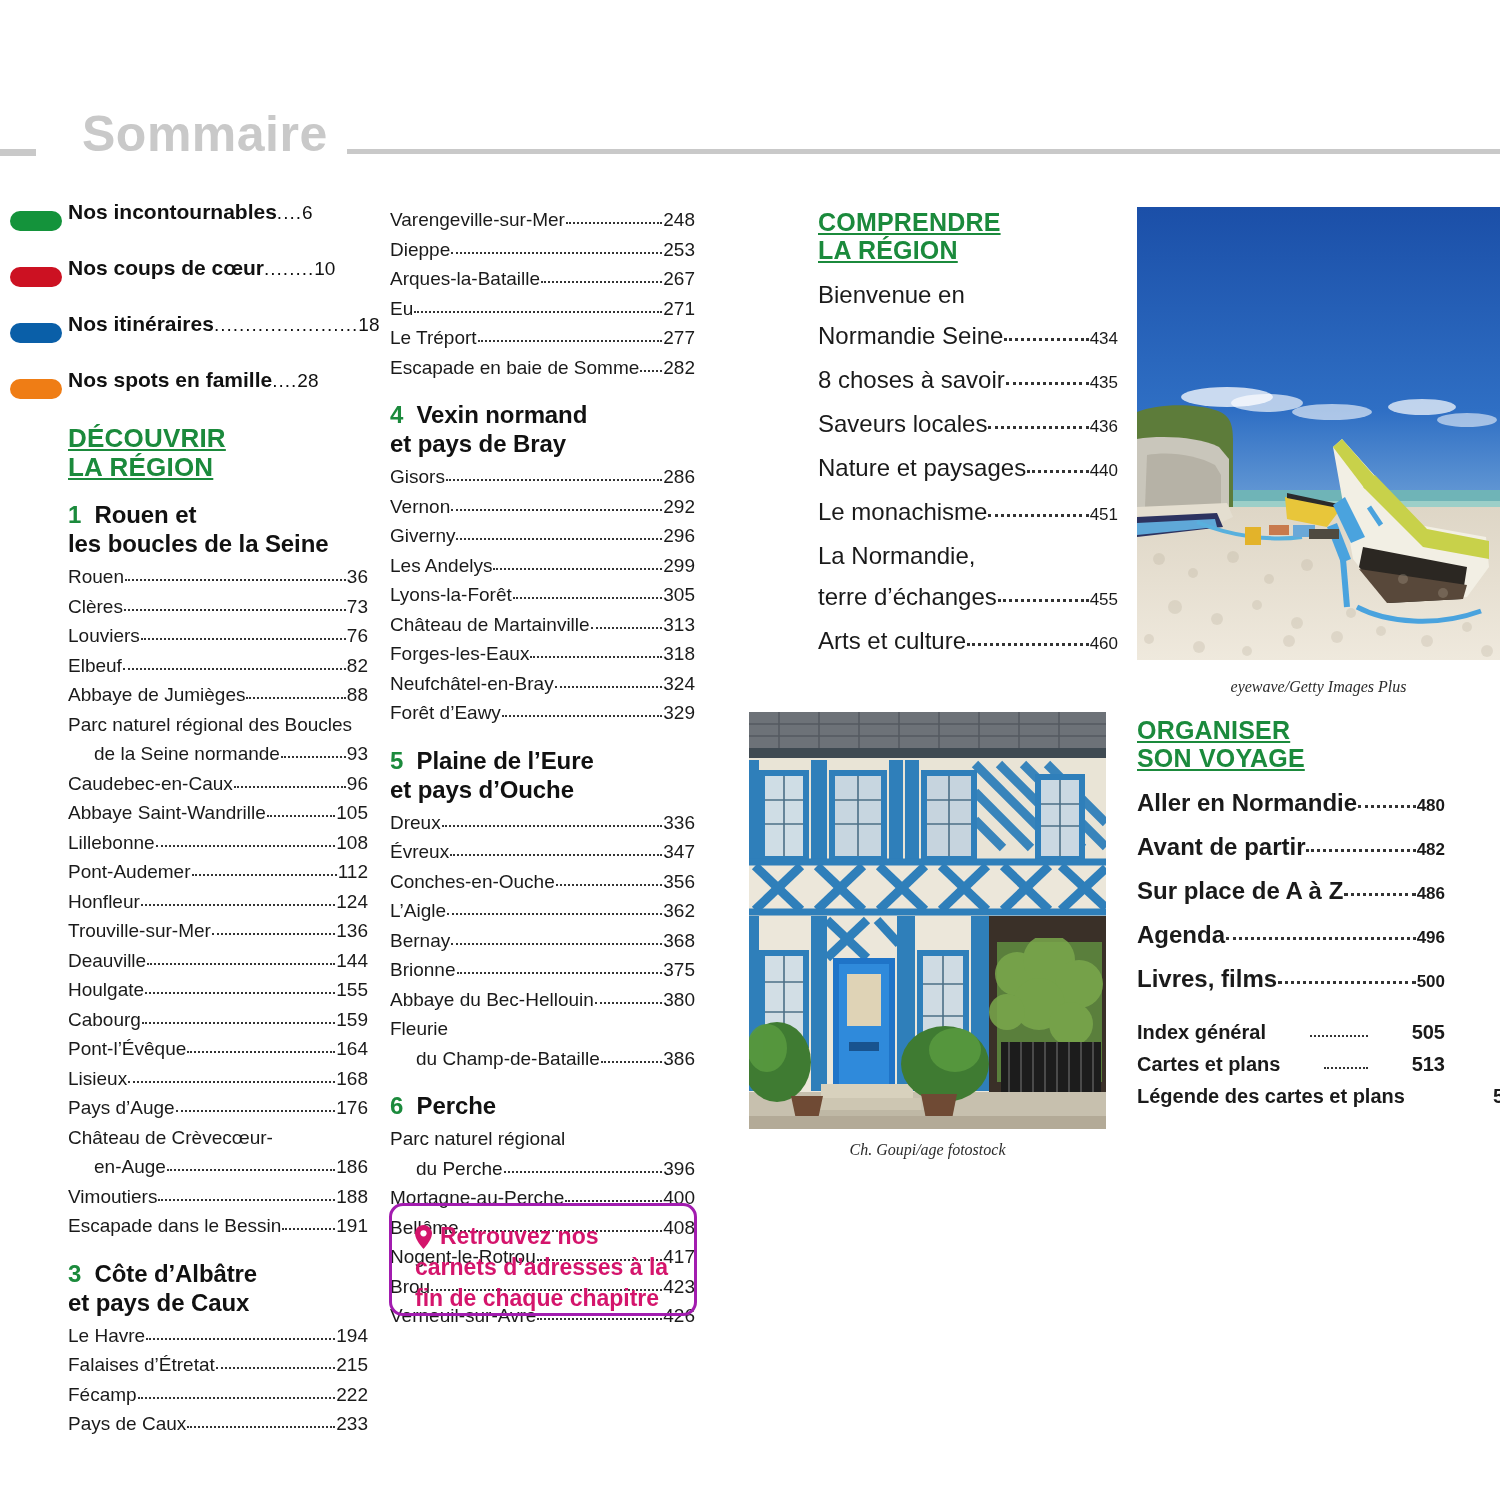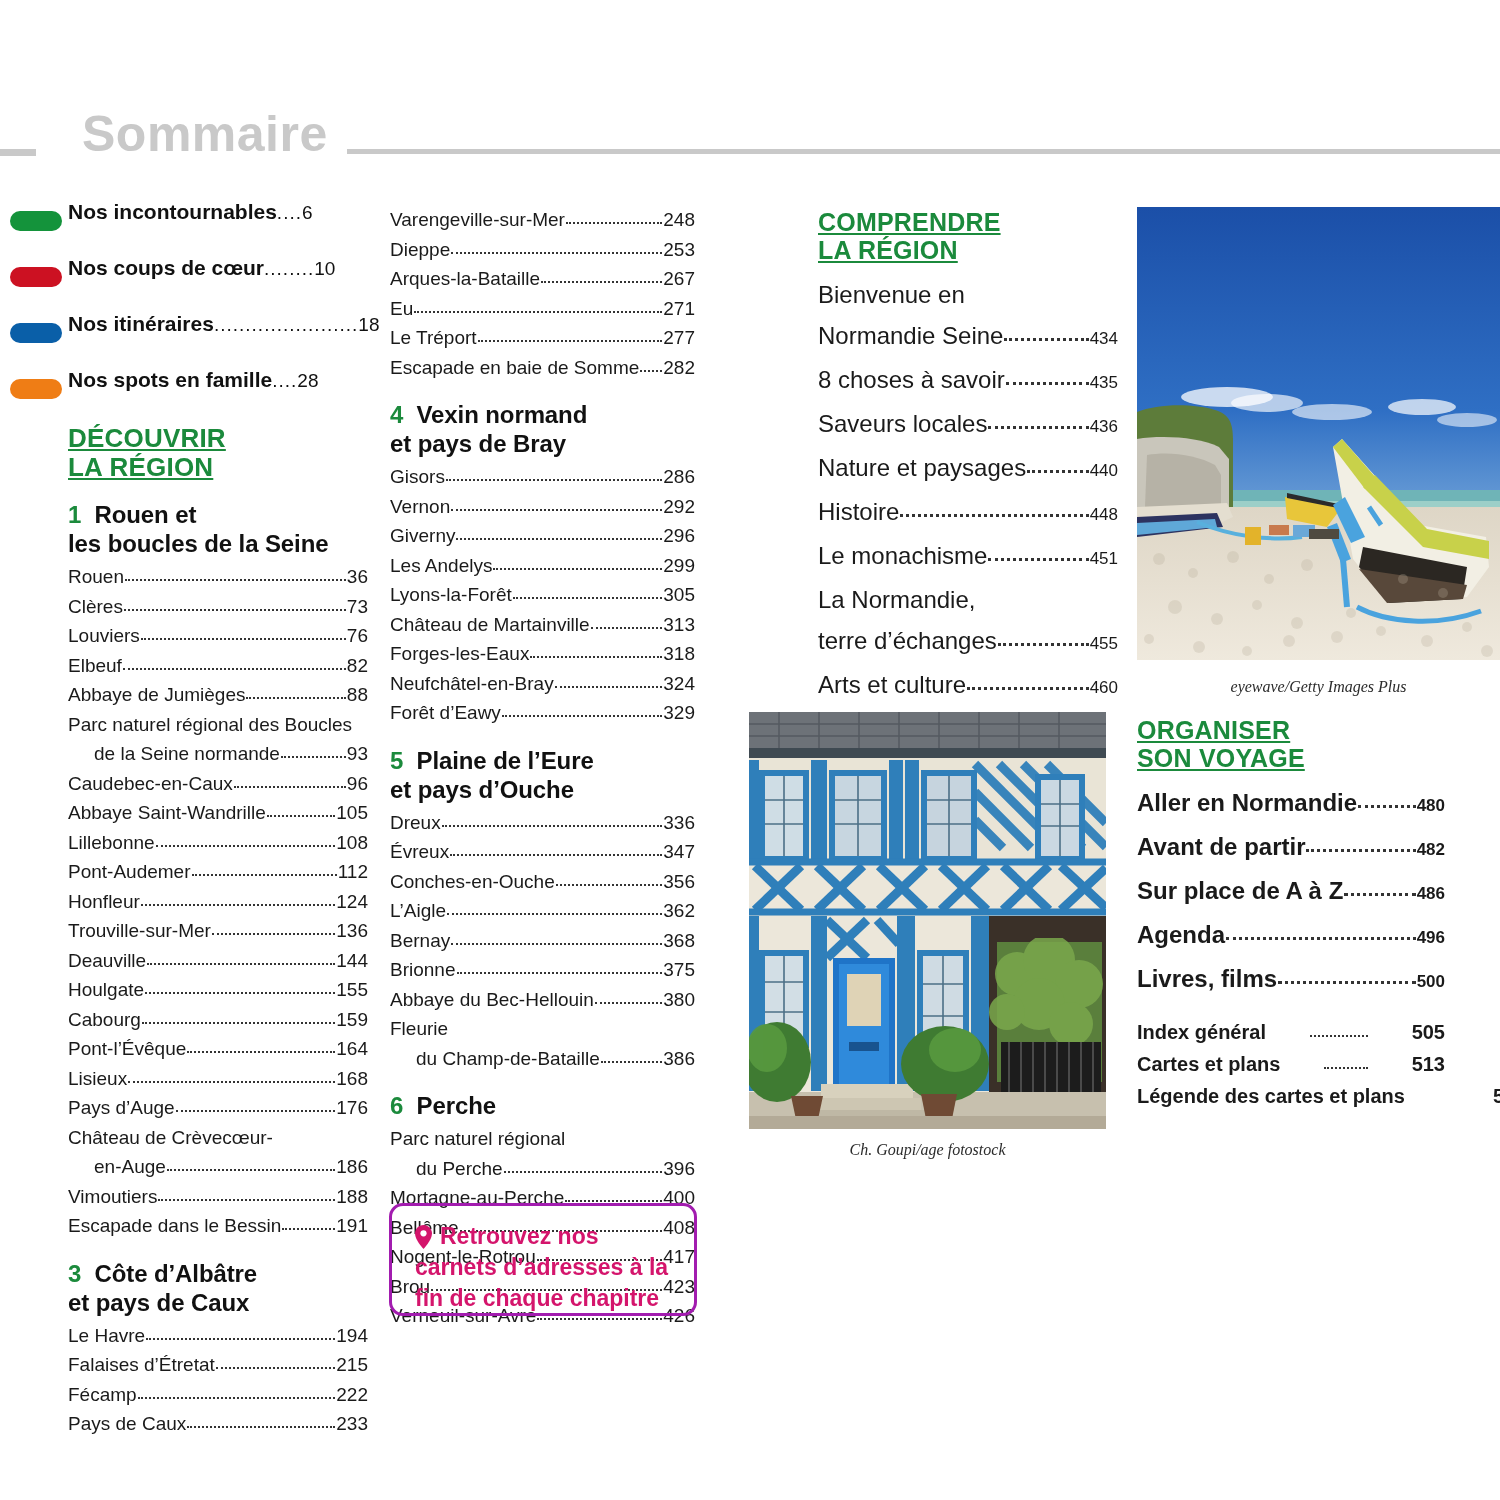--- a/index.html
+++ b/index.html
@@ -443,25 +443,20 @@
         </div>
         <div class="entry">
           <span class="label">Saveurs locales</span>
           <span class="dots"></span>
           <span class="pg">436</span>
         </div>
         <div class="entry">
           <span class="label">Nature et paysages</span>
           <span class="dots"></span>
           <span class="pg">440</span>
-        </div>
-        <div class="entry">
-          <span class="label">Histoire</span>
-          <span class="dots"></span>
-          <span class="pg">448</span>
         </div>
         <div class="entry">
           <span class="label">Le monachisme</span>
           <span class="dots"></span>
           <span class="pg">451</span>
         </div>
         <div class="entry wrap">
           <span class="l1">La Normandie,</span>
           <div class="l2">
             <span class="label">terre d’échanges</span>

